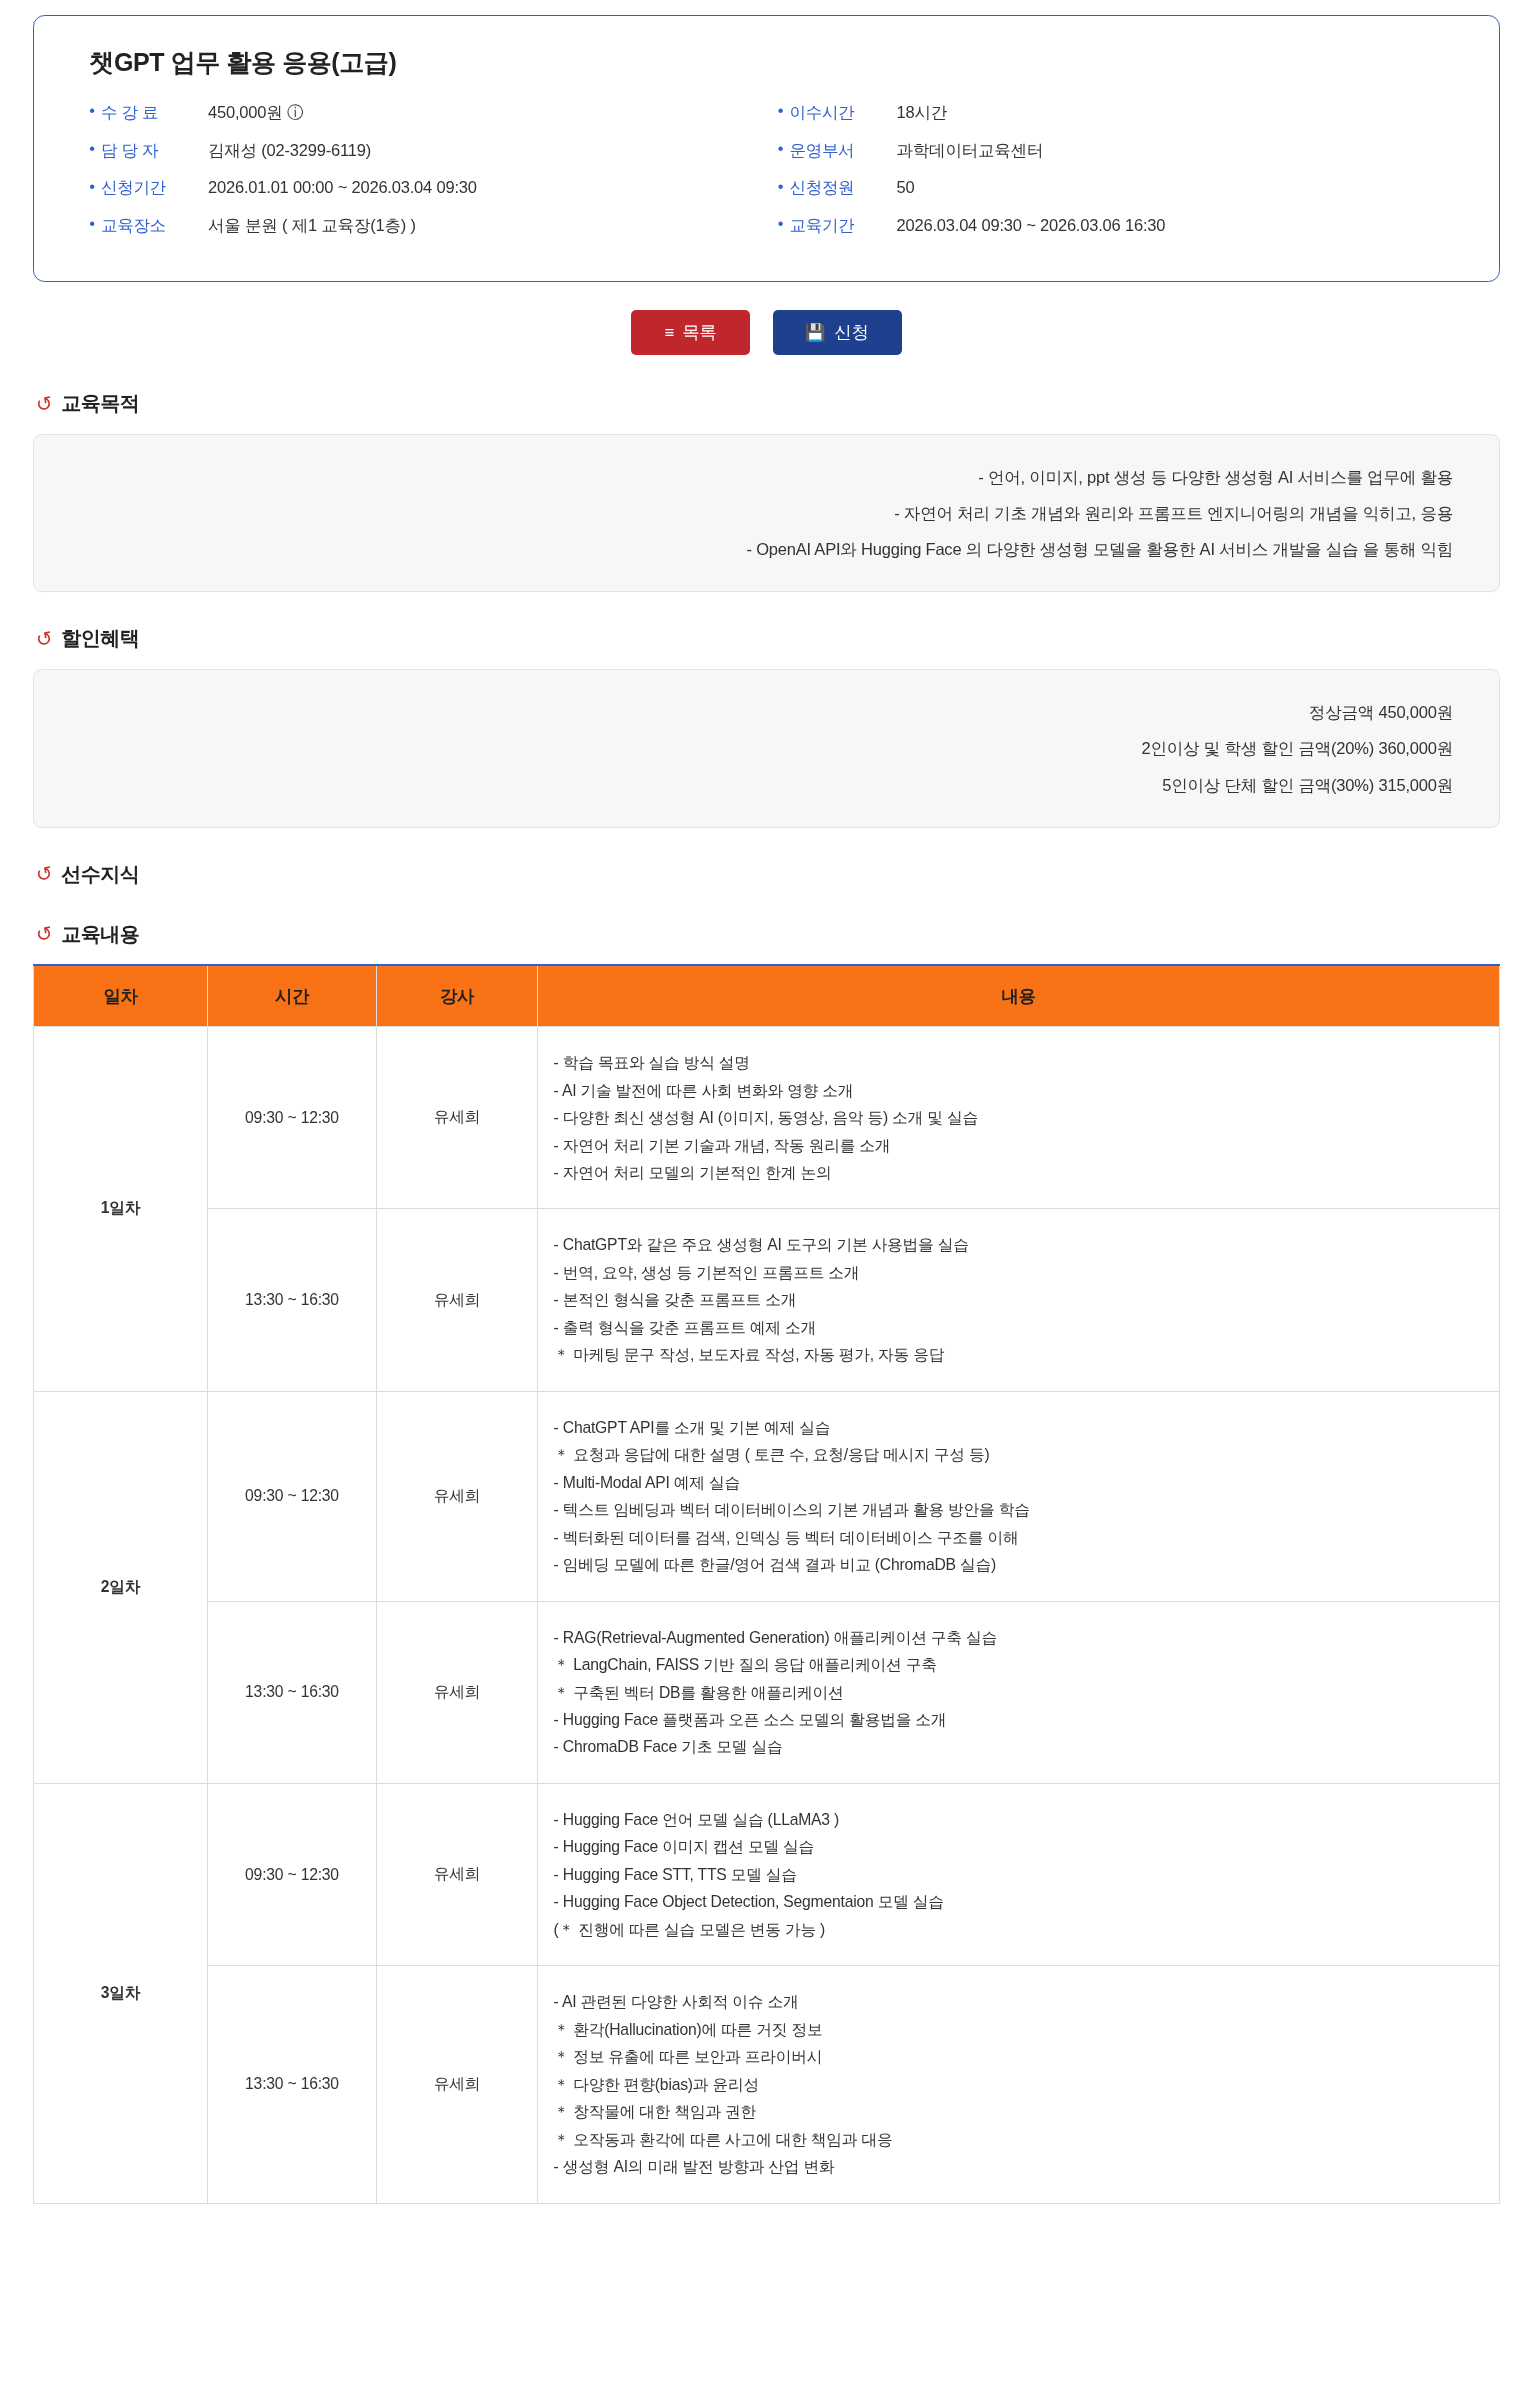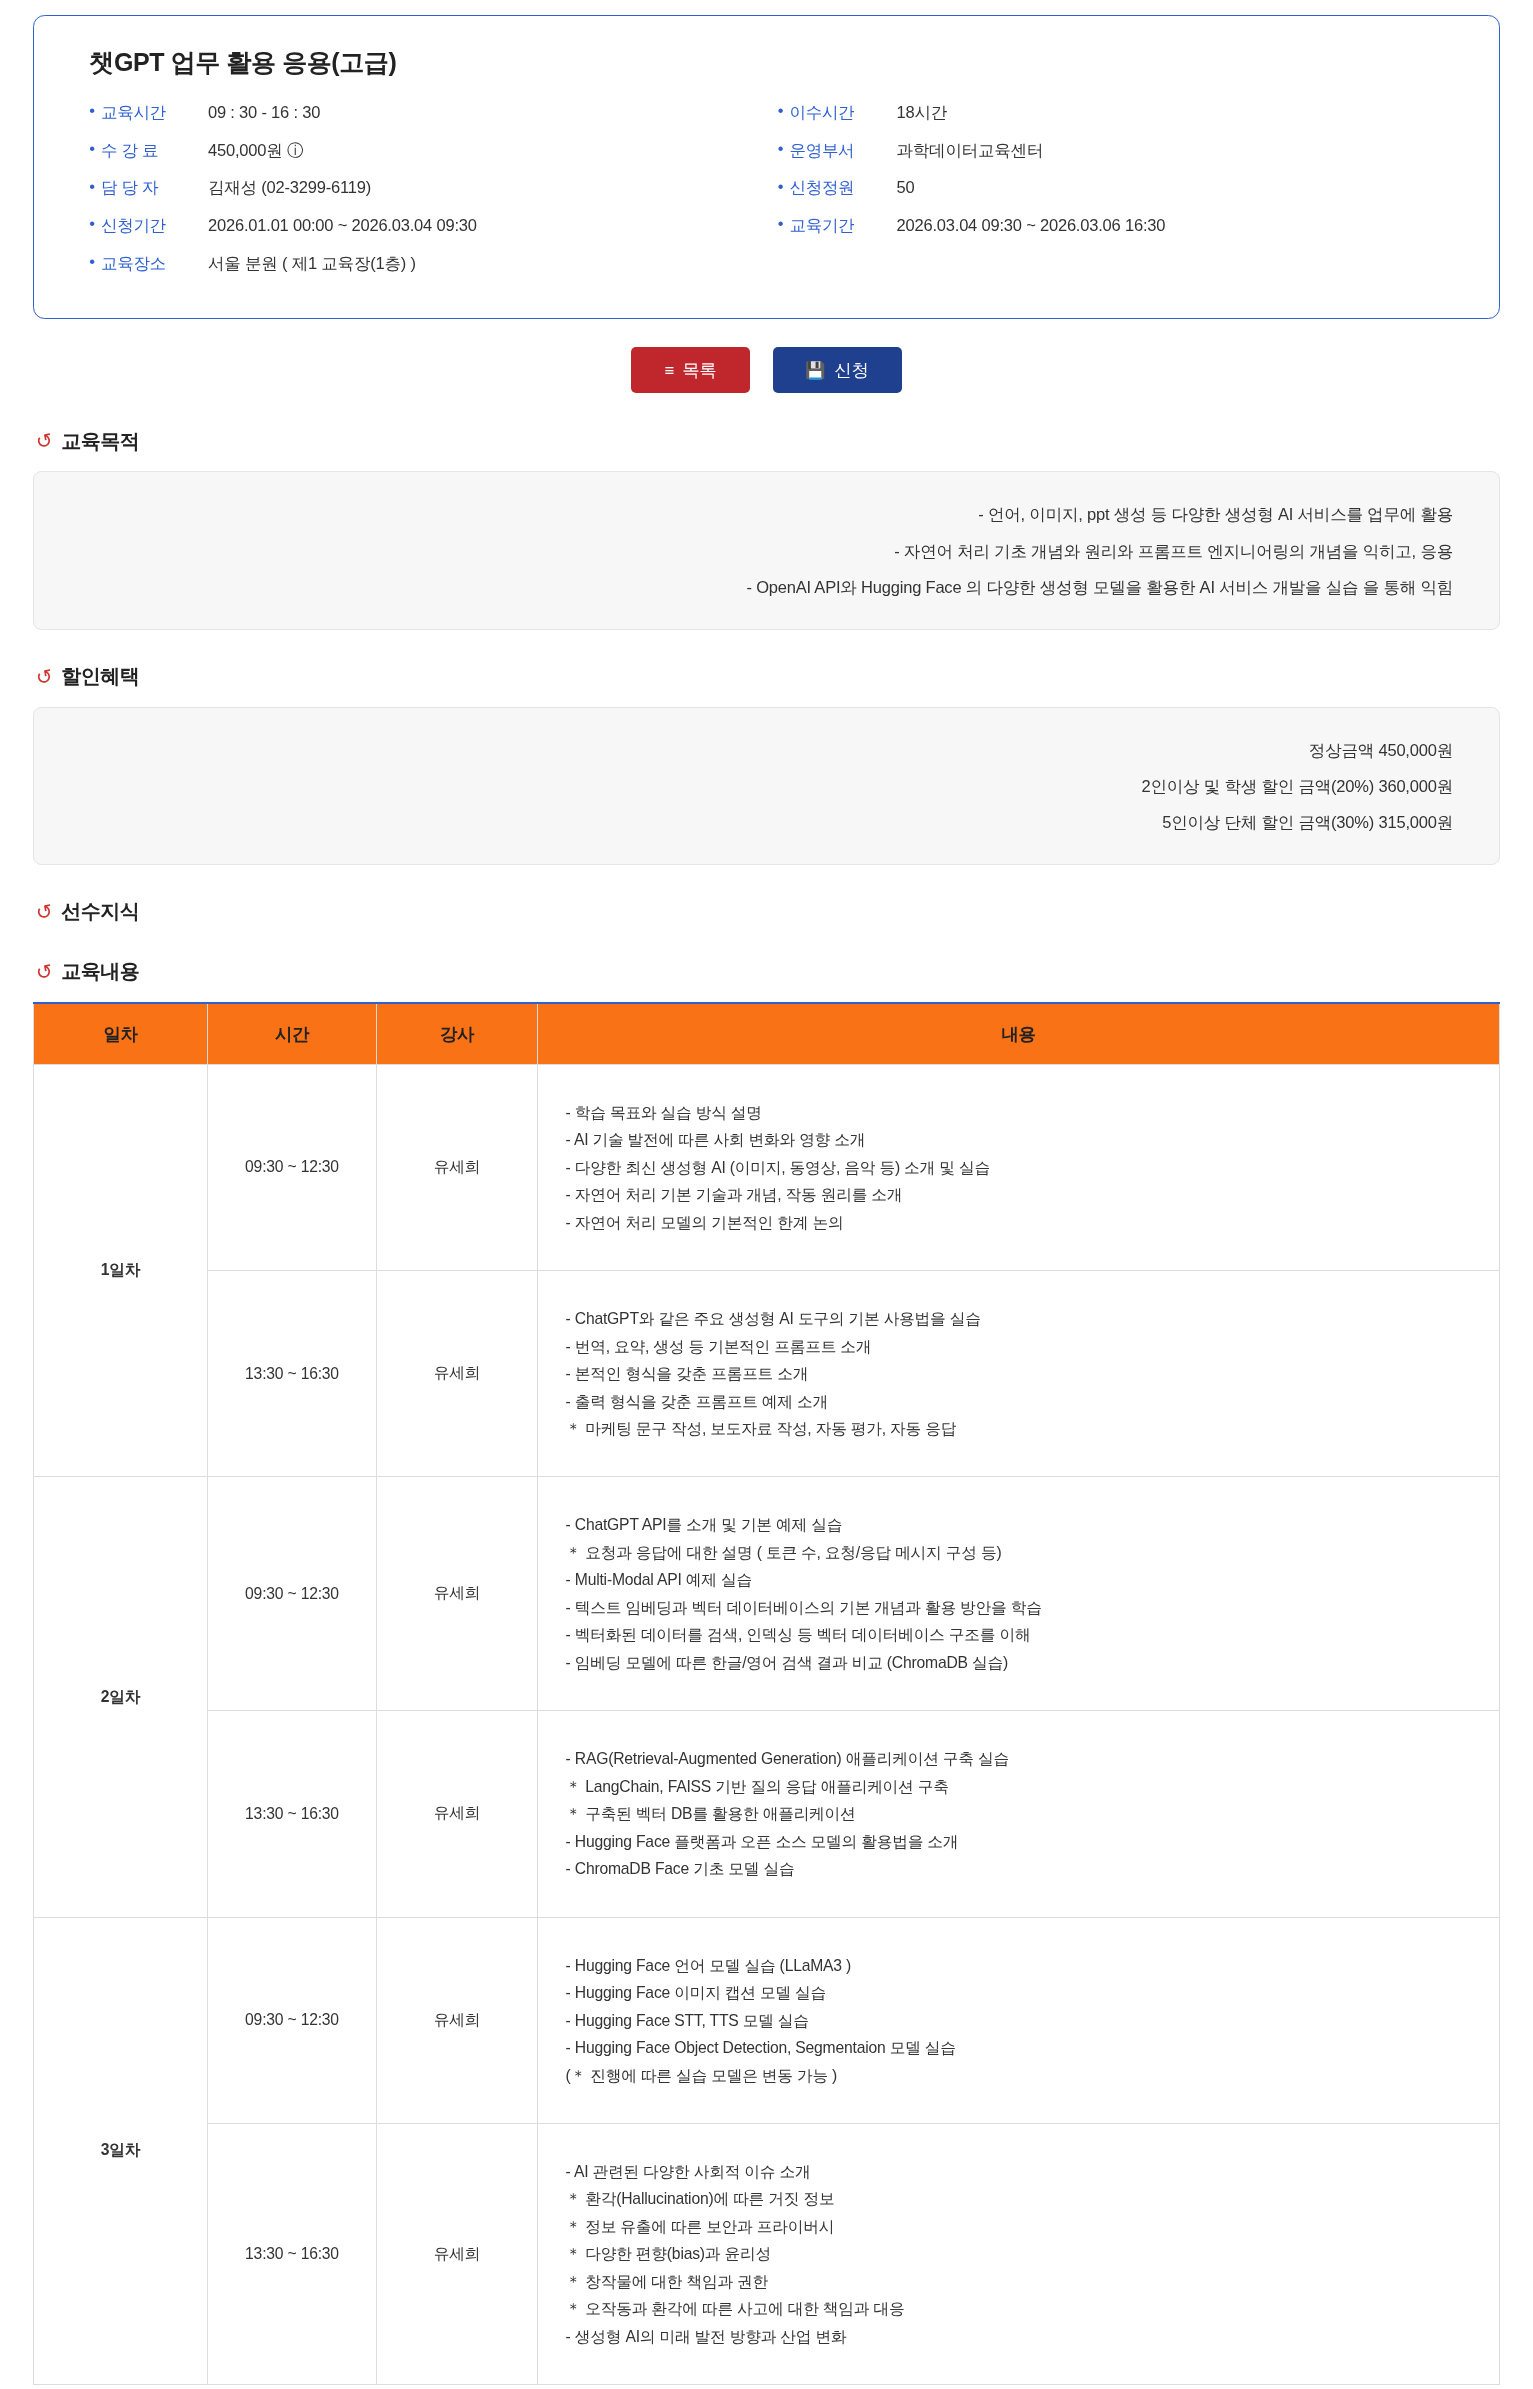--- a/index.html
+++ b/index.html
@@ -155,43 +155,39 @@
   }
   td.day {
     text-align: center;
     font-weight: bold;
     font-size: 17.4px;
   }
   td.time, td.teacher {
     text-align: center;
   }
   td.content ul {
-    margin: 16px;
+    margin: 4px;
     padding: 0;
     list-style: none;
   }
   td.content li {
     line-height: 1.75;
     white-space: nowrap;
   }
   col.c-day { width: 174px; }
   col.c-time { width: 169px; }
   col.c-teacher { width: 161px; }
 </style>
 </head>
 <body>
 
 <div class="info-card">
   <div class="course-title">챗GPT 업무 활용 응용(고급)</div>
   <div class="info-grid">
     <div class="info-col left">
-      <div class="info-row">
-        <span class="info-label">교육시간</span>
-        <span class="info-value">09 : 30 - 16 : 30</span>
-      </div>
       <div class="info-row">
         <span class="info-label">수 강 료</span>
         <span class="info-value">450,000원 ⓘ</span>
       </div>
       <div class="info-row">
         <span class="info-label">담 당 자</span>
         <span class="info-value">김재성 (02-3299-6119)</span>
       </div>
       <div class="info-row">
         <span class="info-label">신청기간</span>

